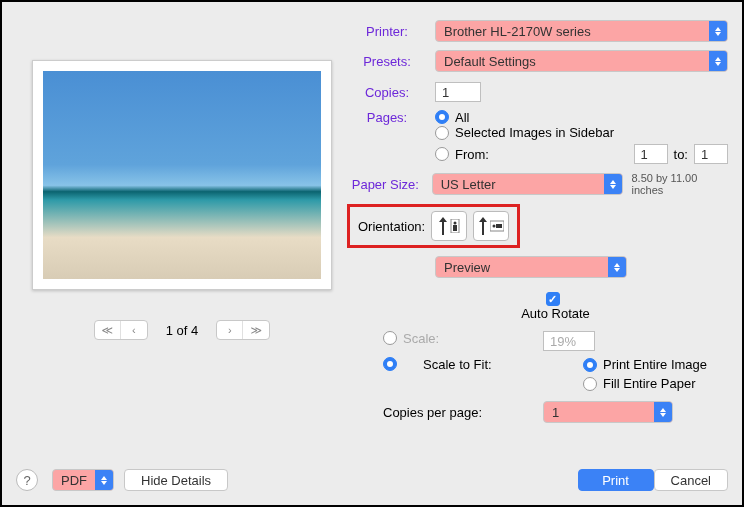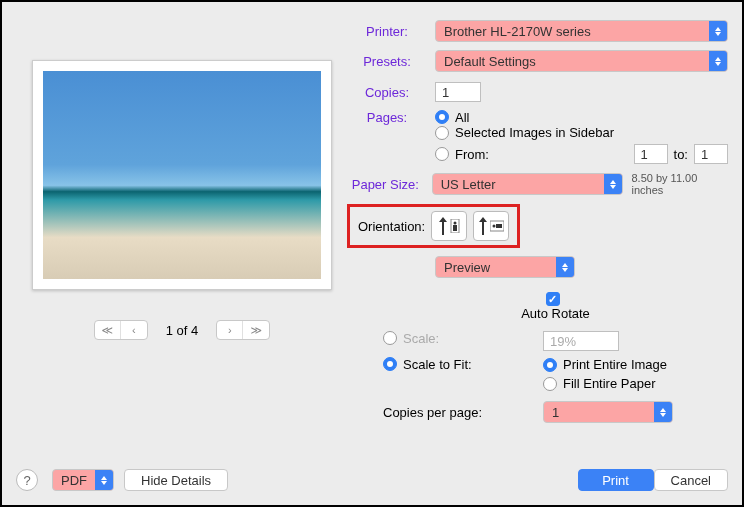--- a/index.html
+++ b/index.html
@@ -115,37 +115,37 @@
           </svg>
         <svg width="14" height="12">
             <rect x="0" y="1" width="14" height="10" fill="none" stroke="#888"></rect>
             <circle cx="4" cy="6" r="1.5" fill="#333"></circle>
             <rect x="6" y="4" width="6" height="4" fill="#333"></rect>
           </svg>
       </div>
     </div>
   </div>
   <div class="row" style="margin-left:88px;">
-    <div class="select" style="width:140px">
+    <div class="select" style="width:192px">
         <span>Preview</span>
         <div class="arrows"></div>
       </div>
   </div>
 
   <div style="margin-left:36px; margin-top:14px;">
     <div style="display:flex;align-items:center;margin-bottom:10px;flex-direction:column;">
         <span class="check"></span>
         <span>Auto Rotate</span>
       </div>
     <div style="display:flex;align-items:flex-start;margin-bottom:6px;">
       <span class="radio"></span>
         <span class="disabled" style="width:140px">Scale:</span>
-      <input class="txt disabled" style="width: 76px;" disabled="" value="19%">
+      <input class="txt disabled" style="width: 52px;" disabled="" value="19%">
     </div>
-    <div style="display:flex;align-items:flex-start;margin-bottom:10px;">
+    <div style="display:flex;align-items:flex-start;margin-bottom:10px;gap:20px;">
       <span class="radio on"></span>
         <span style="width:140px">Scale to Fit:</span>
       <div>
         <div style="display:flex;align-items:center;margin-bottom:4px;">
             <span class="radio on"></span>
             <span>Print Entire Image</span>
           </div>
         <div style="display:flex;align-items:center;">
             <span class="radio"></span>
             <span>Fill Entire Paper</span>

